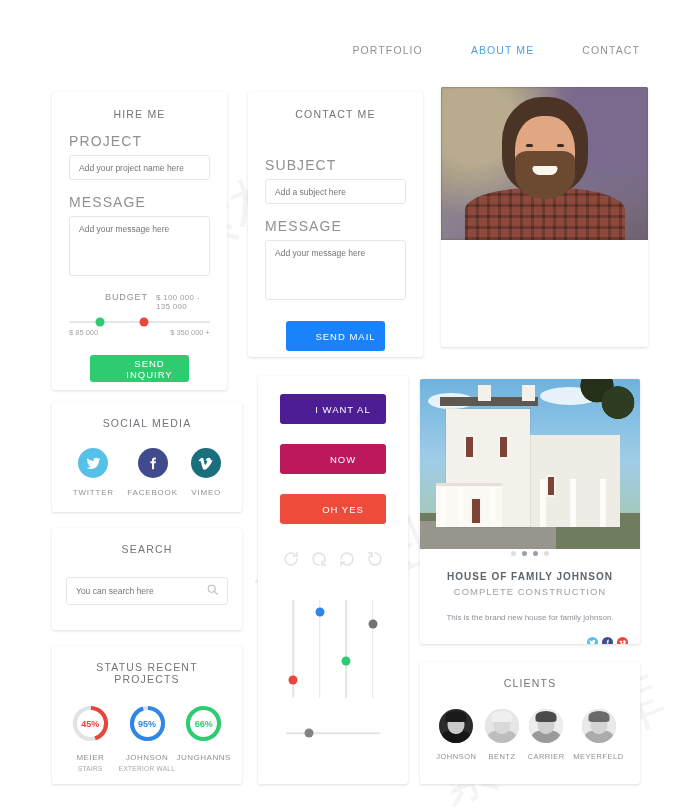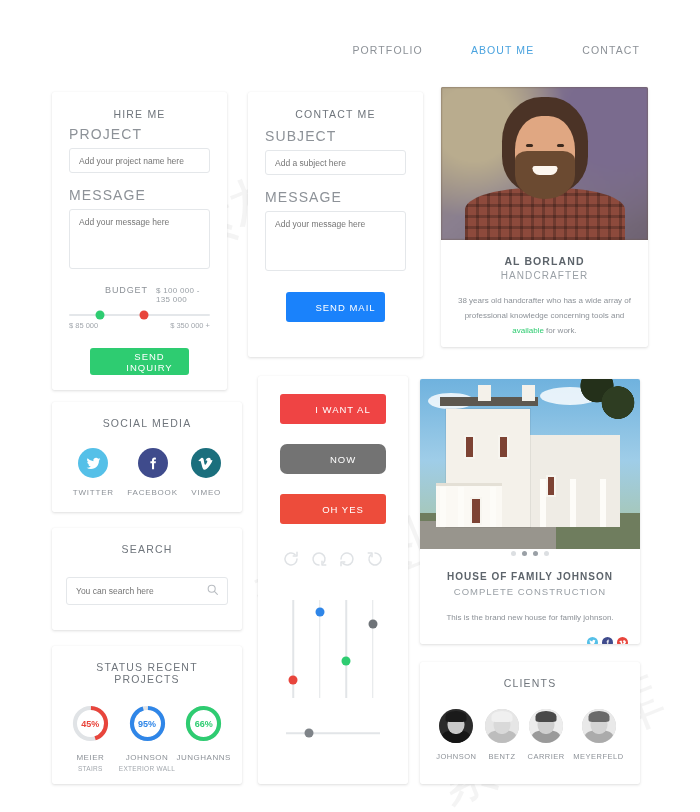--- a/index.html
+++ b/index.html
@@ -44,38 +44,38 @@
   .input { height: 25px; }
   .textarea { height: 60px; resize: none; line-height: 1.4; }
   .btn {
     border: none; border-radius: 3px; color: #fff; cursor: pointer;
     font-family: "Liberation Sans", sans-serif;
     font-size: 9.5px; letter-spacing: 1px; text-transform: uppercase; padding-left: 20px;
   }
 
   
   #hire-me { left: 52px; top: 92px; width: 175px; height: 298px; padding: 16px 17px; }
-  #hire-me .card-title { margin-bottom: 6px; }
+  #hire-me .card-title { margin-bottom: 13px; }
   .budget-row { display: flex; align-items: baseline; gap: 8px; margin-top: 4px; }
   .budget-lab { font-size: 9px; letter-spacing: .9px; color: #8d9298; text-transform: uppercase; padding-left: 36px; }
   .budget-val { font-size: 8px; color: #9aa0a6; letter-spacing: .3px; }
   .range-track {
     position: relative; height: 2px; background: #e4e7ea;
     border-radius: 2px; margin: 10px 0 5px 0;
   }
   .range-knob {
     position: absolute; top: 50%; width: 9px; height: 9px;
     border-radius: 50%; transform: translate(-50%,-50%); cursor: pointer;
   }
   .range-ends { display: flex; justify-content: space-between; font-size: 7.5px; color: #a2a7ad; }
   #send-inquiry { display: block; margin: 18px auto 0; width: 99px; height: 27px; background: #2ecc71; }
 
   
   #contact-me { left: 248px; top: 92px; width: 175px; height: 265px; padding: 16px 17px; }
-  #contact-me .card-title { margin-bottom: 8px; }
+  #contact-me .card-title { margin-bottom: 37px; }
   #send-mail { display: block; margin: 17px auto 0; width: 99px; height: 30px; background: #1a82fb; }
 
   
   #profile { left: 441px; top: 87px; width: 207px; height: 260px; overflow: hidden; }
   .portrait { position: relative; width: 100%; height: 153px; overflow: hidden; background: #6d5a50; }
   .p-bg { position: absolute; inset: 0;
     background:
       radial-gradient(circle at 16% 24%, #b9ac8e 0 18%, transparent 45%),
       radial-gradient(circle at 83% 20%, #7a6b8e 0 22%, transparent 52%),
       linear-gradient(140deg, #9b8f78 0%, #8a7f8f 45%, #6e6272 100%);
@@ -263,32 +263,25 @@
       <div class="p-bg"></div>
       <div class="p-body"></div>
       <div class="p-neck"></div>
       <div class="p-hair"></div>
       <div class="p-face"></div>
       <div class="p-eye l"></div>
       <div class="p-eye r"></div>
       <div class="p-beard"></div>
       <div class="p-mouth"></div>
     </div>
-    <div class="p-info">
-      <div class="p-name">AL BORLAND</div>
-      <div class="p-role">HANDCRAFTER</div>
-      <div class="p-desc">
-        <span>38 years old handcrafter who has a wide array of professional knowledge concerning tools and </span><span class="hl">available</span><span> for work.</span>
-      </div>
-    </div>
   </section>
 
   <section class="card" id="buttons-panel">
-    <button class="btn big-btn" id="bp-btn-0" style="background: #ef4444;">I WANT AL</button>
-    <button class="btn big-btn" id="bp-btn-1" style="background: #737373; border-radius: 7px;">NOW</button>
+    <button class="btn big-btn" id="bp-btn-0" style="background: #4c1d95;">I WANT AL</button>
+    <button class="btn big-btn" id="bp-btn-1" style="background: #be185d;">NOW</button>
     <button class="btn big-btn" id="bp-btn-2" style="background: rgb(237, 76, 59);">OH YES</button>
 
     <div class="spinner-row">
       <span class="spinner">
         <svg viewBox="0 0 24 24" width="18" height="18" style="transform:rotate(0deg)">
             <path d="M20 12a8 8 0 1 1-2.6-5.9" fill="none" stroke="#dfe2e5" stroke-width="2" stroke-linecap="round"></path>
             <path d="M20 3v5h-5" fill="none" stroke="#dfe2e5" stroke-width="2" stroke-linecap="round" stroke-linejoin="round"></path>
           </svg>
       </span>
       <span class="spinner">

